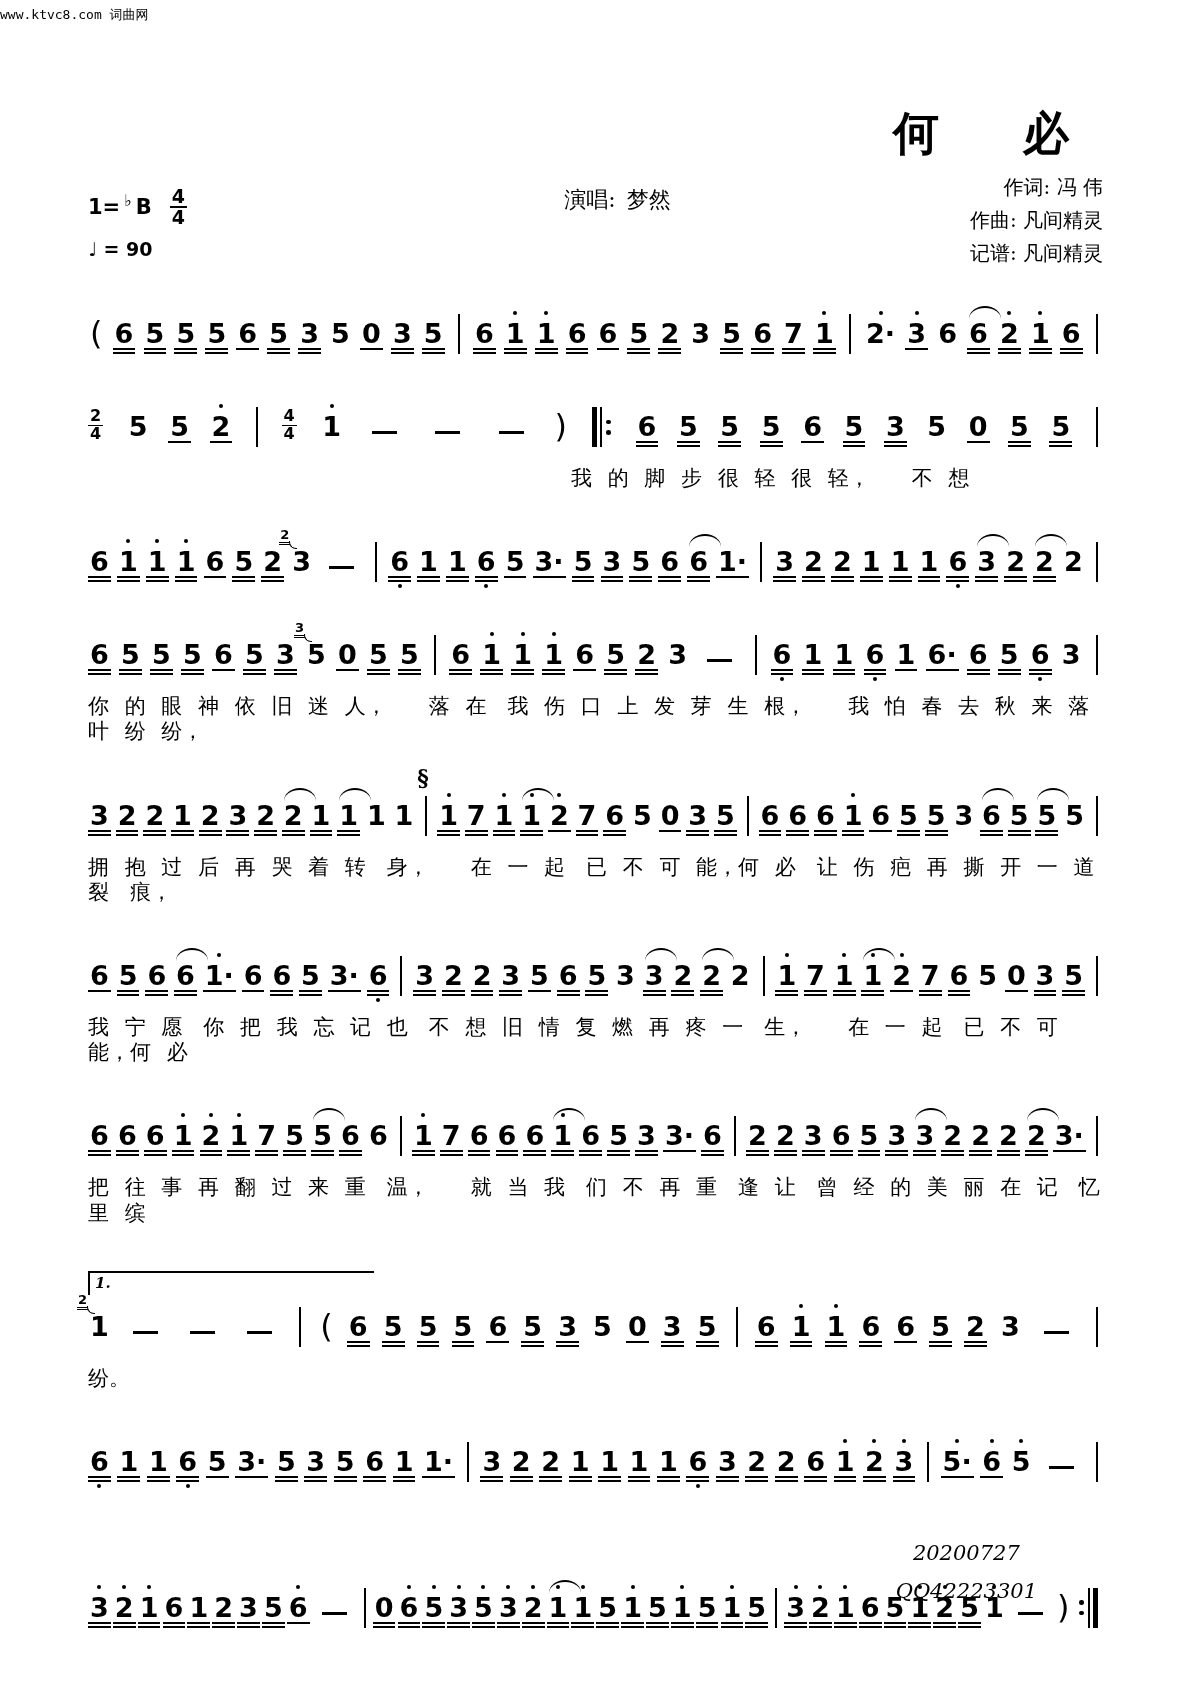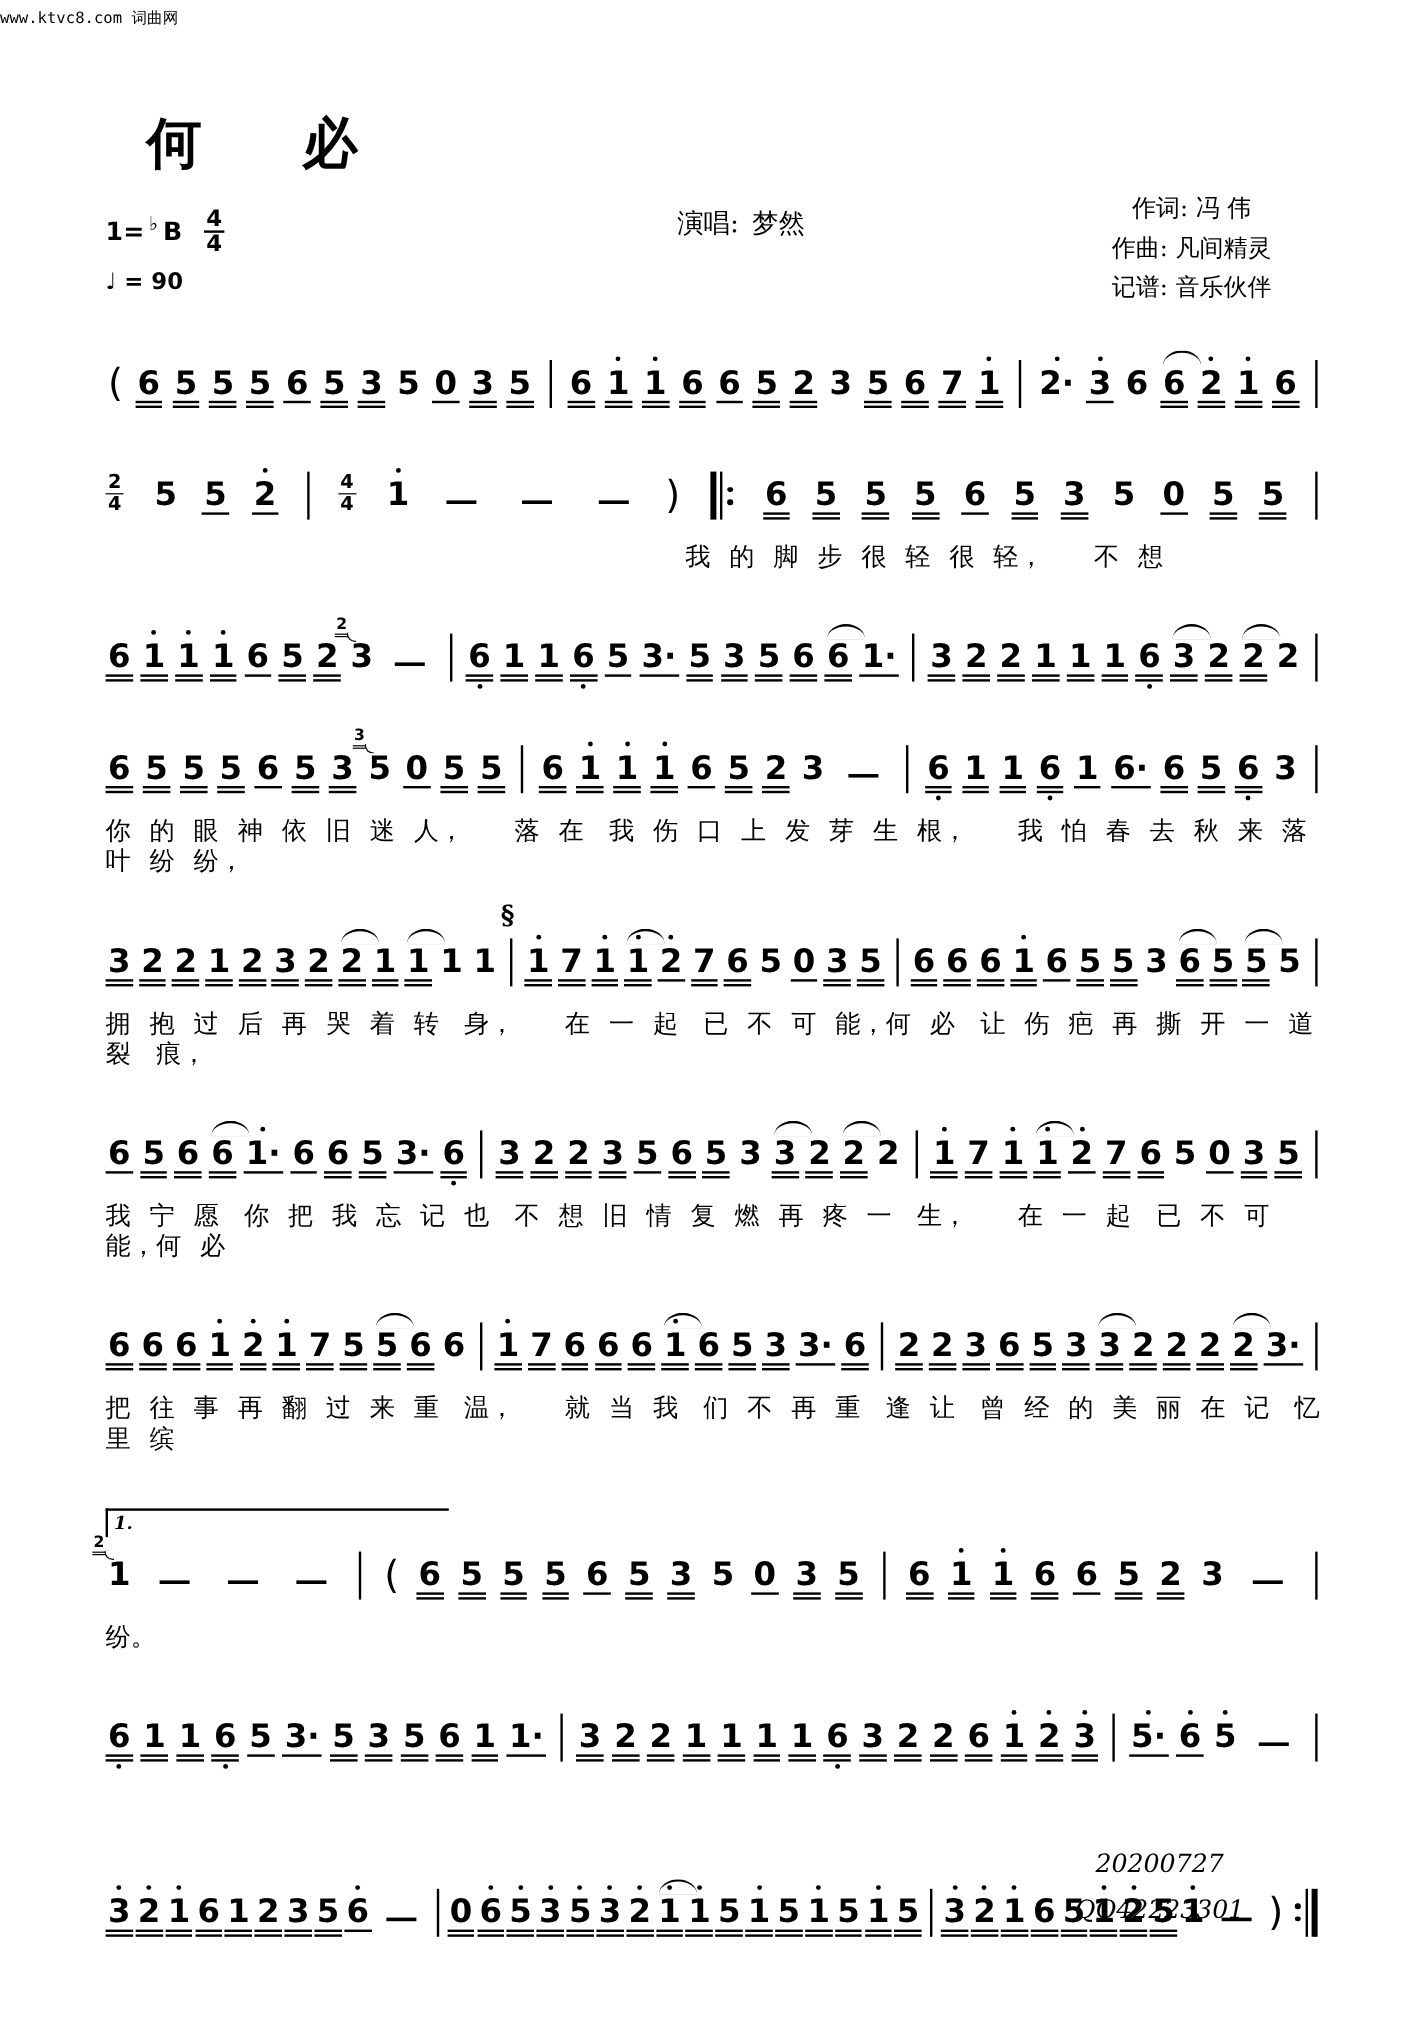--- a/index.html
+++ b/index.html
@@ -1,28 +1,28 @@
 <!DOCTYPE html>
 <html><head>
 <meta charset="utf-8">
 <style>
   html,body{margin:0;padding:0;background:#fff;color:#000;}
   body{width:1187px;height:1681px;position:relative;font-family:"DejaVu Sans",sans-serif;overflow:hidden;}
   .watermark{position:absolute;top:6px;left:0;font:13px "DejaVu Sans Mono",monospace;letter-spacing:0;}
   .page{padding:64px 84px 0 88px;}
-  .title{text-align:left;font:700 46px "DejaVu Serif",serif;letter-spacing:34px;margin:25px 0 4px 34px;}
+  .title{text-align:right;font:700 46px "DejaVu Serif",serif;letter-spacing:34px;margin:39px 0 4px 34px;}
   .subhead{display:flex;justify-content:space-between;align-items:flex-start;margin-top:6px;}
   .keyblock{font:700 21px "DejaVu Sans",sans-serif;padding-top:16px;min-width:200px;}
   .keyline{display:flex;align-items:center;gap:4px;}
   .flat{font-size:16px;vertical-align:super;position:relative;top:-7px;}
   .ksig{display:inline-flex;flex-direction:column;align-items:center;line-height:1.02;font-size:19px;margin-left:14px;}
   .ksig span+span{border-top:2px solid #000;padding:0 2px;}
   .tempo{font:700 19px "DejaVu Sans",sans-serif;margin-top:10px;}
   .performer{font:500 22px "DejaVu Serif",serif;padding-top:14px;margin-left:64px;word-spacing:4px;}
-  .credits{font:500 20px "DejaVu Serif",serif;line-height:1.65;text-align:center;min-width:220px;}
+  .credits{font:500 20px "DejaVu Serif",serif;line-height:1.65;text-align:right;min-width:220px;}
   #stage{margin-top:26px;}
   .sys{position:relative;margin:0 0 33px 0;}
   .sys.has-top{padding-top:30px;}
   .notes{display:flex;align-items:flex-end;justify-content:space-between;position:relative;padding-top:18px;}
   .tok{position:relative;display:inline-block;font:700 27px "DejaVu Sans",sans-serif;text-align:center;margin:0 2px;padding-bottom:9px;line-height:1;}
   .da{position:absolute;top:-9px;left:50%;transform:translateX(-50%);width:4px;height:4px;border-radius:50%;background:#000;}
   .db{position:absolute;bottom:-4px;left:50%;transform:translateX(-50%);width:4px;height:4px;border-radius:50%;background:#000;}
   .ul{position:absolute;left:-2px;right:-2px;height:2px;background:#000;}
   .u1{bottom:6px;}.u2{bottom:2px;}
   .slur{position:absolute;top:-14px;left:0;width:170%;height:11px;border-top:2px solid #000;border-radius:50% 50% 0 0 / 100% 100% 0 0;}
@@ -65,21 +65,21 @@
           <span>4</span>
           <span>4</span>
         </span>
       </div>
       <div class="tempo">♩ = 90</div>
     </div>
     <div class="performer">演唱: 梦然</div>
     <div class="credits">
       <div>作词: 冯  伟</div>
       <div>作曲: 凡间精灵</div>
-      <div>记谱: 音乐伙伴</div>
+      <div>记谱: 凡间精灵</div>
     </div>
   </div>
 
   <div id="stage">
       <div class="sys">
         <div class="notes">
           <span class="paren">(</span>
           <span class="tok"><span class="txt">6</span><span class="ul u1"></span><span class="ul u2"></span></span>
           <span class="tok"><span class="txt">5</span><span class="ul u1"></span><span class="ul u2"></span></span>
           <span class="tok"><span class="txt">5</span><span class="ul u1"></span><span class="ul u2"></span></span>

